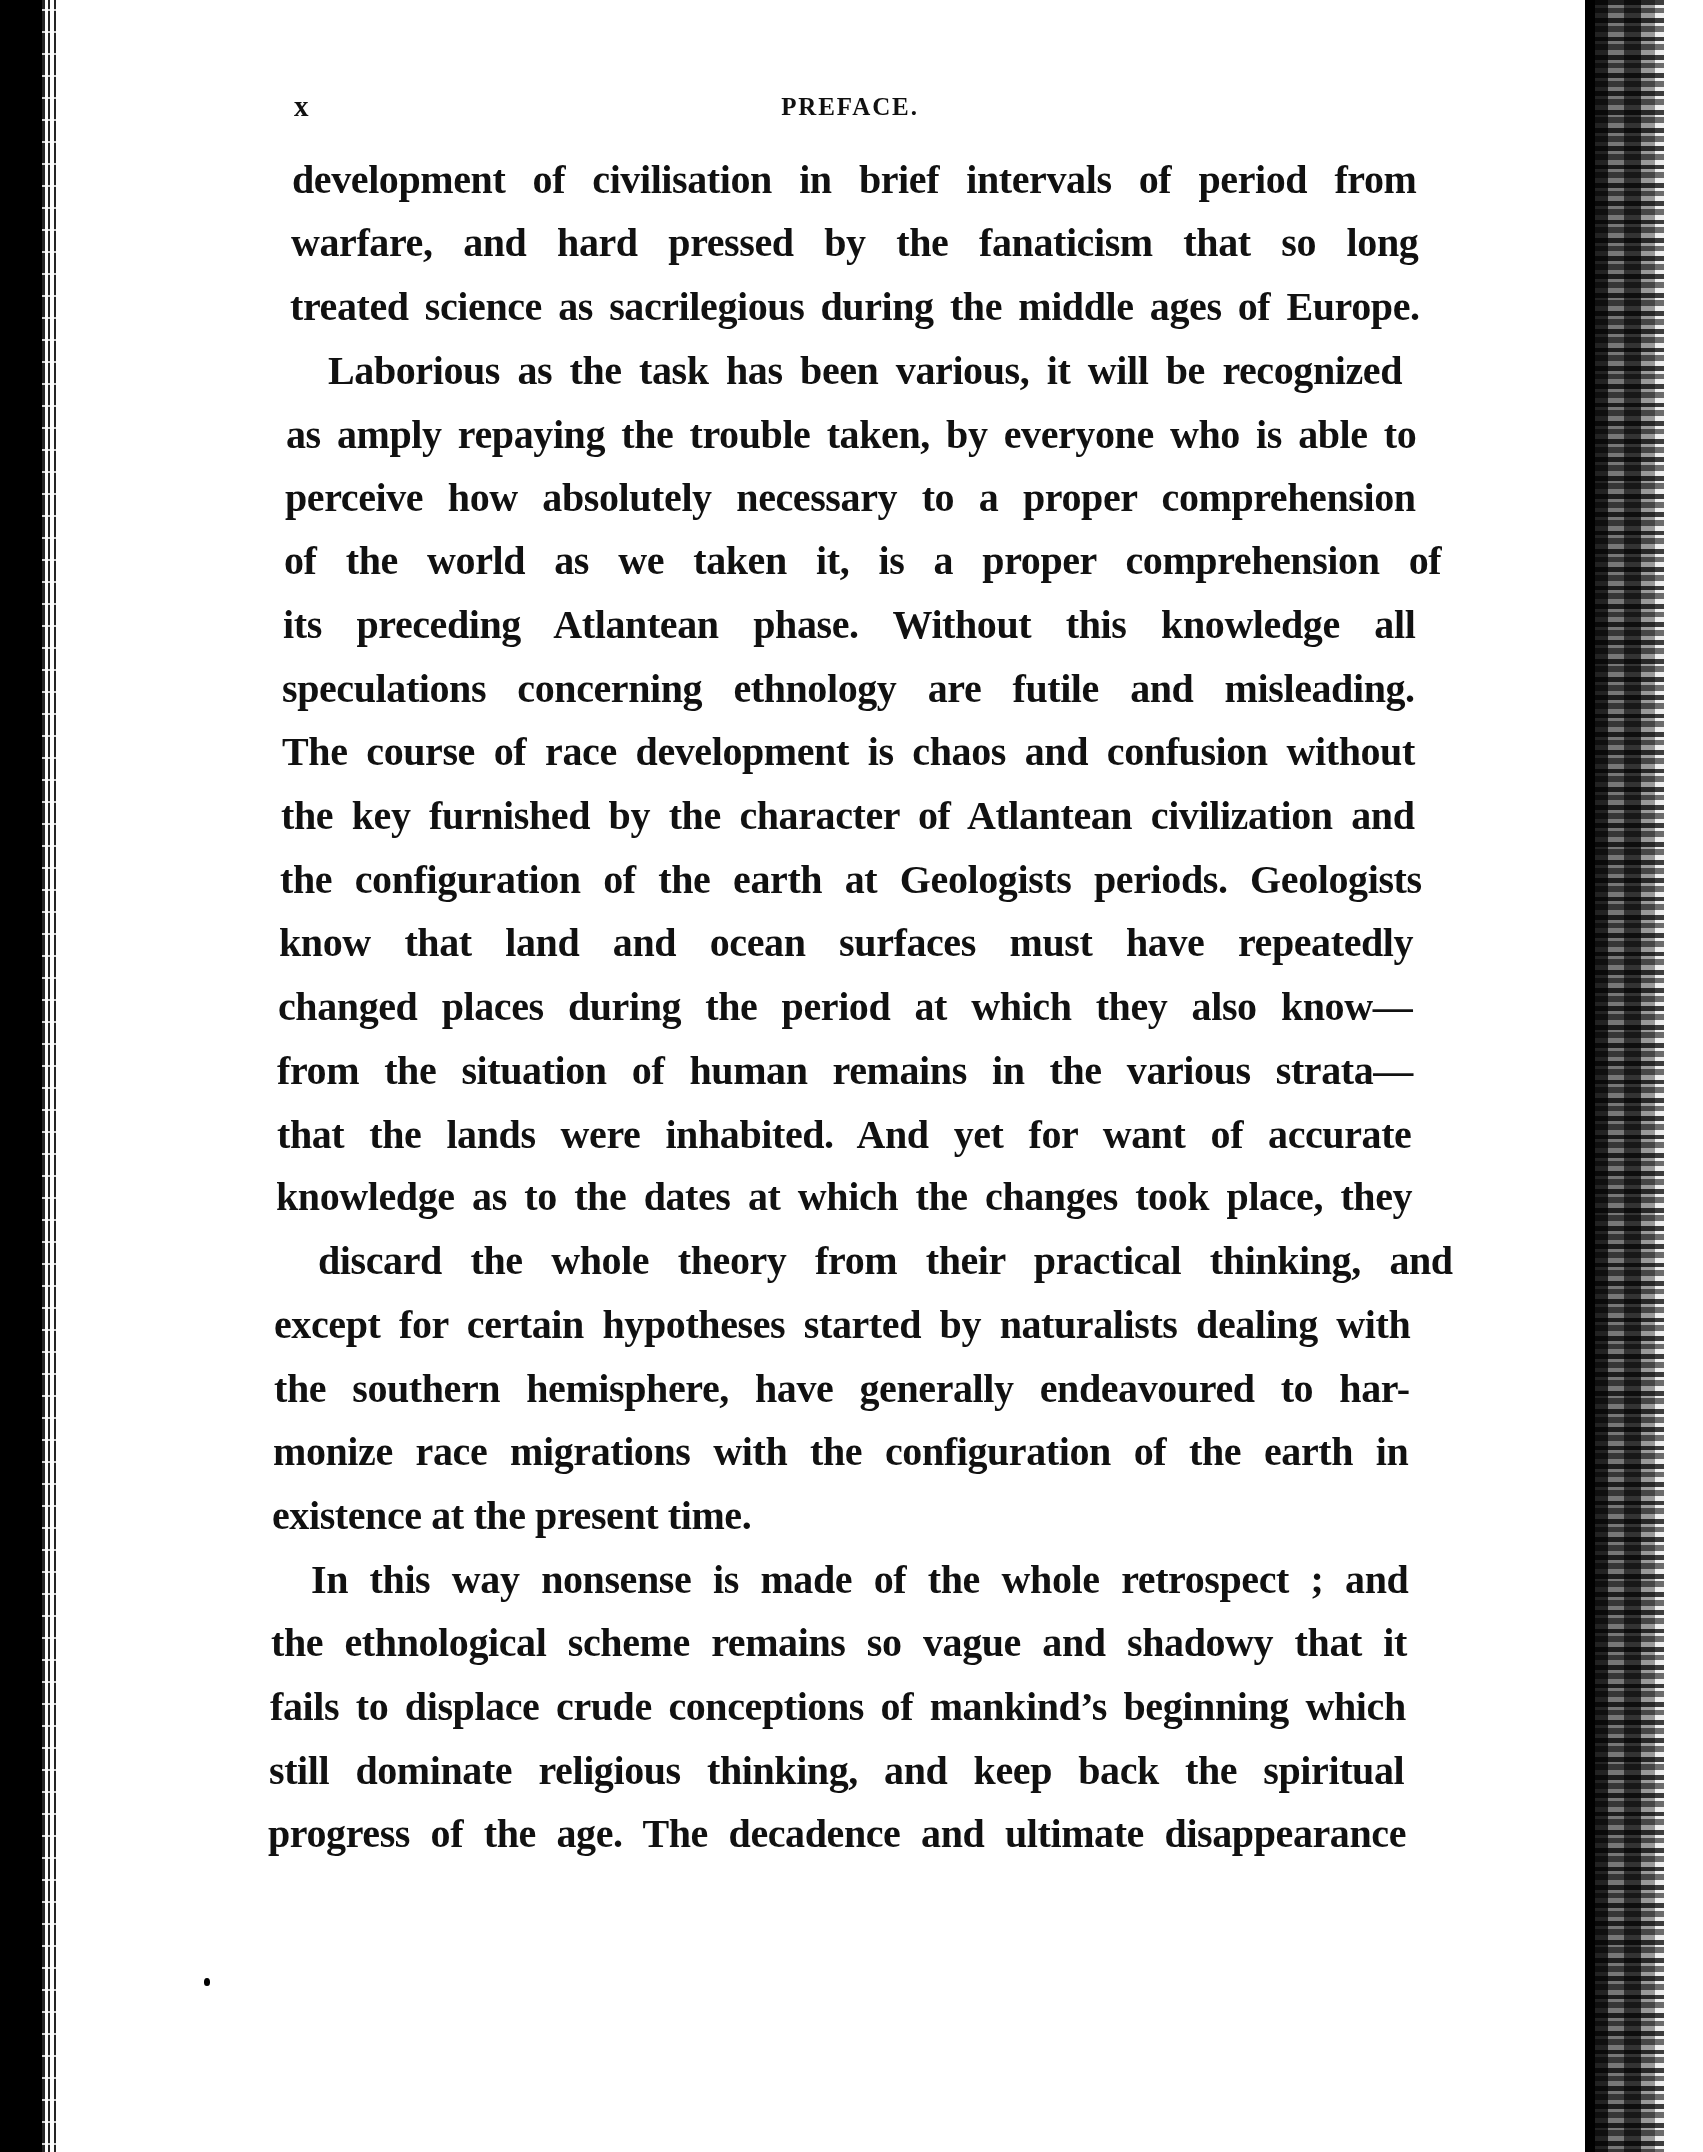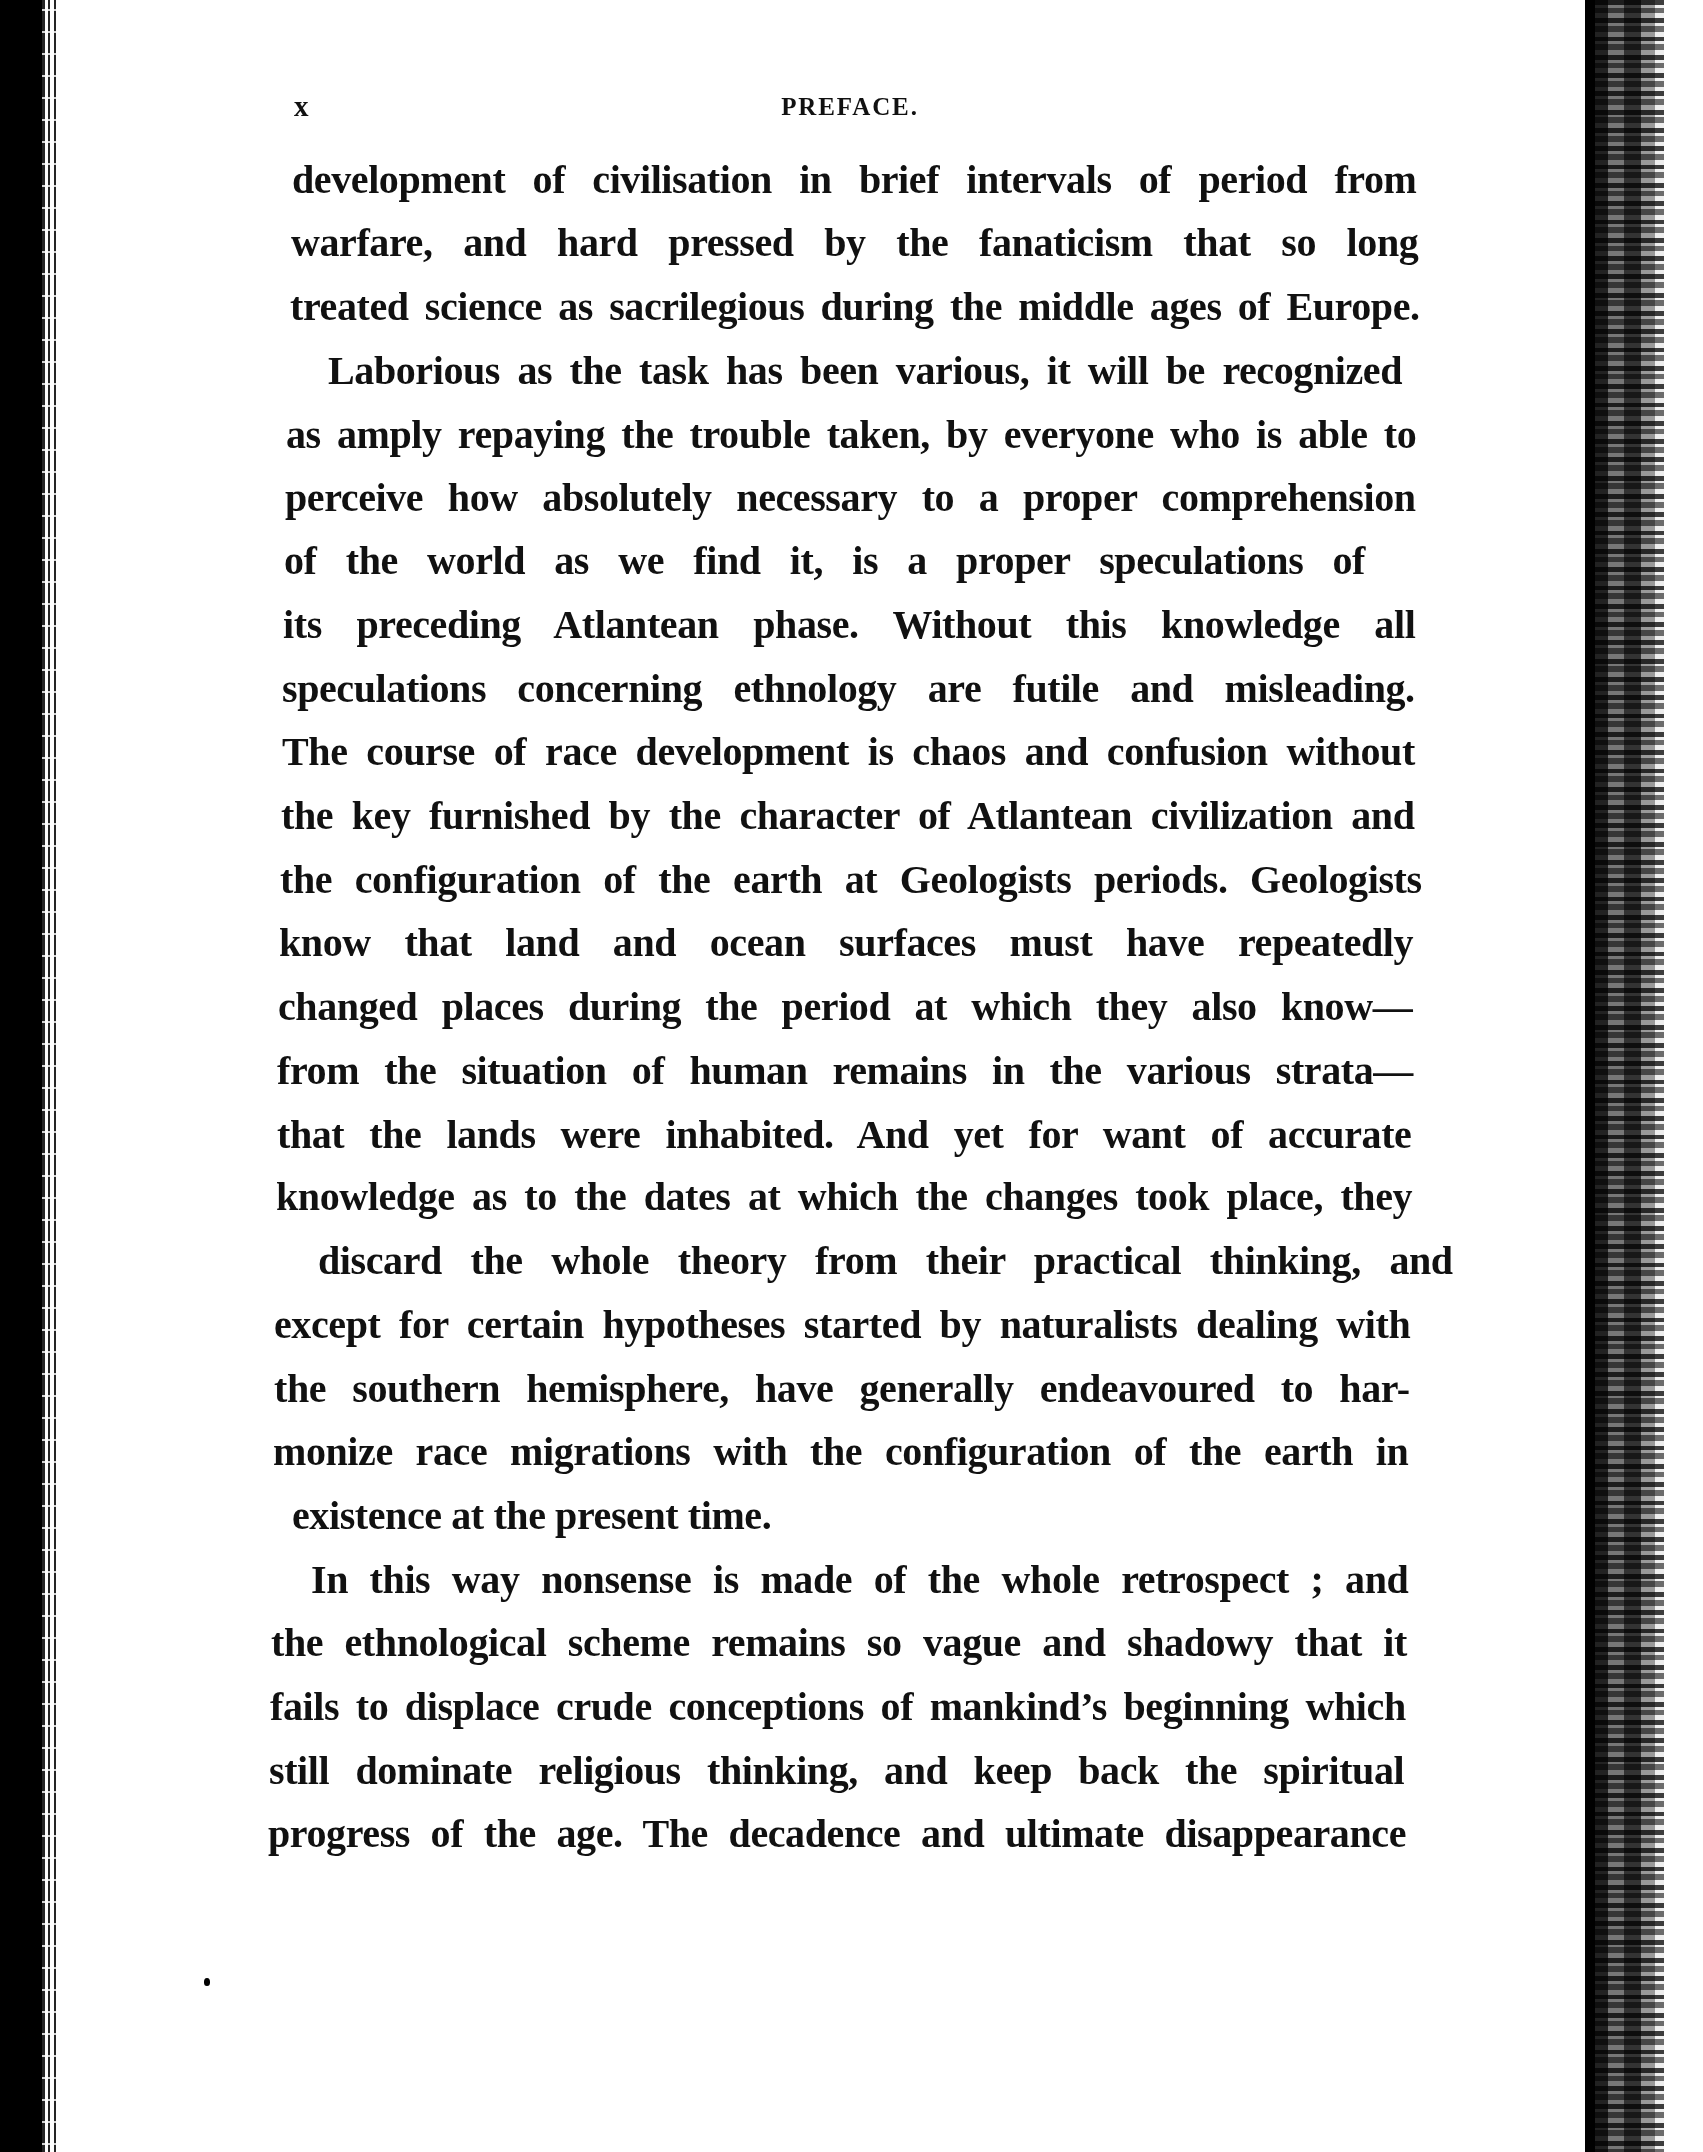--- a/index.html
+++ b/index.html
@@ -41,21 +41,21 @@
     font-size: 25px; font-weight: bold; letter-spacing: 1.9px; line-height: 29px;
   }
 
   .text-block { position: absolute; left: 0; top: 0; width: 1703px; }
   .line {
     position: absolute; height: 64px;
     font-size: 40px; font-weight: bold; line-height: 64px;
     text-align: justify; text-align-last: justify; white-space: nowrap;
     letter-spacing: -0.4px;
   }
-  .line.last { text-align-last: left; margin-left: 20px; }
+  .line.last { text-align-last: left; }
 </style>
 </head>
 <body>
 
 <div class="left-binding"></div>
 <div class="left-streaks"></div>
 <div class="right-edge"></div>
 <div class="speck" style="left:204px; top:1978px;"></div>
 
 <div class="running-head">
@@ -63,21 +63,21 @@
   <span class="head-title">PREFACE.</span>
 </div>
 
 <div class="text-block" id="text-block">
     <div class="line" style="left: 292px; width: 1116px; top: 148px; white-space: nowrap; text-align-last: left; text-align: left;"><span style="word-spacing: 17.6px;">development of civilisation in brief intervals of period from</span></div>
     <div class="line" style="left: 291px; width: 1117px; top: 211px; white-space: nowrap; text-align-last: left; text-align: left;"><span style="word-spacing: 21px;">warfare, and hard pressed by the fanaticism that so long</span></div>
     <div class="line" style="left: 290px; width: 1119px; top: 275px; white-space: nowrap; text-align-last: left; text-align: left;"><span style="word-spacing: 6.6px;">treated science as sacrilegious during the middle ages of Europe.</span></div>
     <div class="line" style="left: 328px; width: 1078px; top: 339px; white-space: nowrap; text-align-last: left; text-align: left;"><span style="word-spacing: 7.8px;">Laborious as the task has been various, it will be recognized</span></div>
     <div class="line" style="left: 286px; width: 1120px; top: 403px; white-space: nowrap; text-align-last: left; text-align: left;"><span style="word-spacing: 6.6px;">as amply repaying the trouble taken, by everyone who is able to</span></div>
     <div class="line" style="left: 285px; width: 1121px; top: 466px; white-space: nowrap; text-align-last: left; text-align: left;"><span style="word-spacing: 15px;">perceive how absolutely necessary to a proper comprehension</span></div>
-    <div class="line" style="left: 284px; width: 1122px; top: 529px; white-space: nowrap; text-align-last: left; text-align: left;"><span style="word-spacing: 19.6px;">of the world as we find it, is a proper speculations of</span></div>
+    <div class="line" style="left: 284px; width: 1122px; top: 529px; white-space: nowrap; text-align-last: left; text-align: left;"><span style="word-spacing: 19.6px;">of the world as we taken it, is a proper comprehension of</span></div>
     <div class="line" style="left: 283px; width: 1123px; top: 593px; white-space: nowrap; text-align-last: left; text-align: left;"><span style="word-spacing: 25px;">its preceding Atlantean phase. Without this knowledge all</span></div>
     <div class="line" style="left: 282px; width: 1123px; top: 657px; white-space: nowrap; text-align-last: left; text-align: left;"><span style="word-spacing: 21.6px;">speculations concerning ethnology are futile and misleading.</span></div>
     <div class="line" style="left: 282px; width: 1123px; top: 720px; white-space: nowrap; text-align-last: left; text-align: left;"><span style="word-spacing: 9.2px;">The course of race development is chaos and confusion without</span></div>
     <div class="line" style="left: 281px; width: 1124px; top: 784px; white-space: nowrap; text-align-last: left; text-align: center;"><span style="word-spacing: 9px;">the key furnished by the character of Atlantean civilization and</span></div>
     <div class="line" style="left: 280px; width: 1124px; top: 848px; white-space: nowrap; text-align-last: left; text-align: left;"><span style="word-spacing: 13px;">the configuration of the earth at Geologists periods. Geologists</span></div>
     <div class="line" style="left: 279px; width: 1125px; top: 911px; white-space: nowrap; text-align-last: left; text-align: left;"><span style="word-spacing: 24px;">know that land and ocean surfaces must have repeatedly</span></div>
     <div class="line" style="left: 278px; width: 1125px; top: 975px; white-space: nowrap; text-align-last: left; text-align: left;"><span style="word-spacing: 14.6px;">changed places during the period at which they also know—</span></div>
     <div class="line" style="left: 277px; width: 1126px; top: 1039px; white-space: nowrap; text-align-last: left; text-align: left;"><span style="word-spacing: 15.5px;">from the situation of human remains in the various strata—</span></div>
     <div class="line" style="left: 277px; width: 1125px; top: 1103px; white-space: nowrap; text-align-last: left; text-align: left;"><span style="word-spacing: 15.4px;">that the lands were inhabited. And yet for want of accurate</span></div>
     <div class="line" style="left: 276px; width: 1126px; top: 1165px; white-space: nowrap; text-align-last: left; text-align: left;"><span style="word-spacing: 7.8px;">knowledge as to the dates at which the changes took place, they</span></div>

